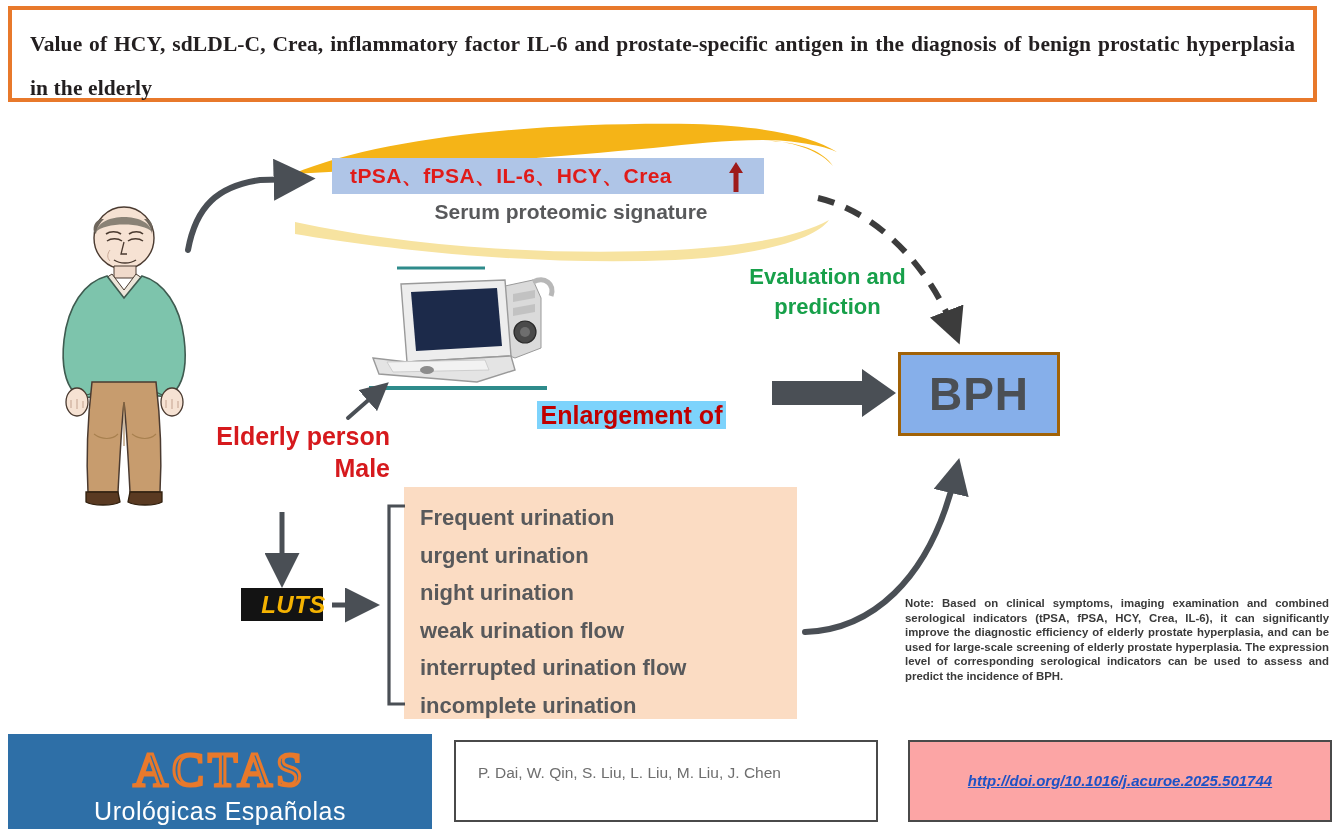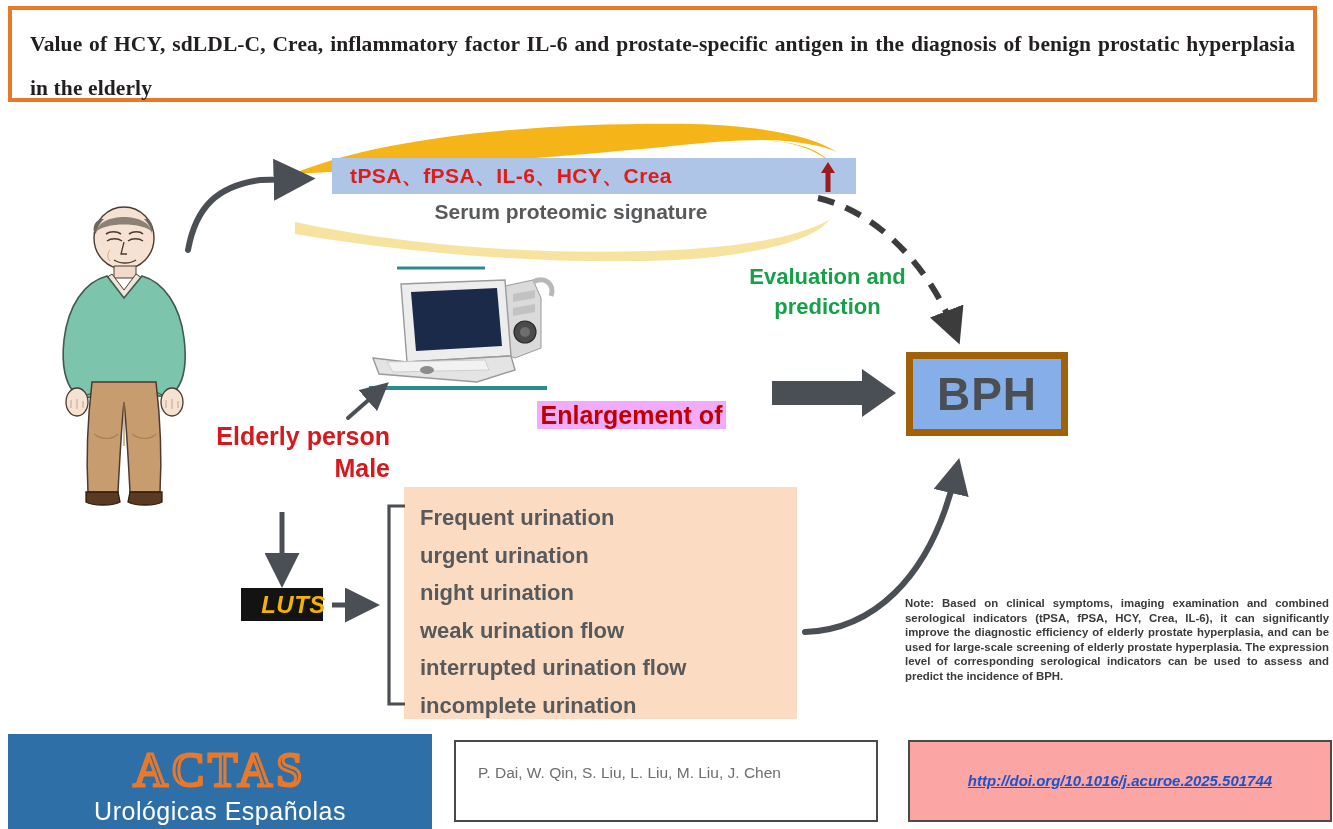--- a/index.html
+++ b/index.html
@@ -21,21 +21,21 @@
     color:#231f20;text-align:justify;text-align-last:left;
     letter-spacing:.1px;
   }
 
   
   #ribbon-top{left:293px;top:122px;width:545px;height:58px;}
   #ribbon-bottom{left:295px;top:216px;width:535px;height:46px;}
 
   
   #biomarker-banner{
-    left:332px;top:158px;width:524px;height:36px;background:#AFC5E7;
+    left:332px;top:158px;width:432px;height:36px;background:#AFC5E7;
   }
   #biomarker-text{
     position:absolute;left:18px;top:50%;transform:translateY(-50%);
     color:#E01B19;font-weight:bold;font-size:21px;letter-spacing:.4px;
     white-space:nowrap;
   }
   #biomarker-up-arrow{right:20px;top:4px;width:16px;height:30px;}
 
   #serum-label{
     left:332px;top:200px;width:478px;text-align:center;
@@ -51,32 +51,32 @@
   }
 
   
   #ultrasound-figure{left:365px;top:262px;width:200px;height:132px;}
 
   
   #prostate-label{
     left:514px;top:398px;width:235px;text-align:center;
     color:#C00000;font-weight:bold;font-size:25px;line-height:35px;
   }
-  #prostate-label span{background:#f0abfc;padding:0 4px;}
+  #prostate-label span{background:#7dd3fc;padding:0 4px;}
 
   
   #evaluation-label{
     left:720px;top:262px;width:215px;text-align:center;
     color:#17A04A;font-weight:bold;font-size:22px;line-height:30px;
   }
 
   
   #bph-box{
     left:898px;top:352px;width:162px;height:84px;
-    background:#86AFEA;border:7px solid #a16207;box-sizing:border-box;margin-left:8px;
+    background:#86AFEA;border:3px solid #a16207;box-sizing:border-box;
   }
   #bph-text{
     position:absolute;inset:0;display:flex;align-items:center;justify-content:center;
     color:#4B4F54;font-weight:bold;font-size:46px;letter-spacing:1px;
   }
 
   
   #luts-badge{
     left:241px;top:588px;width:82px;height:33px;background:#131313;
   }

